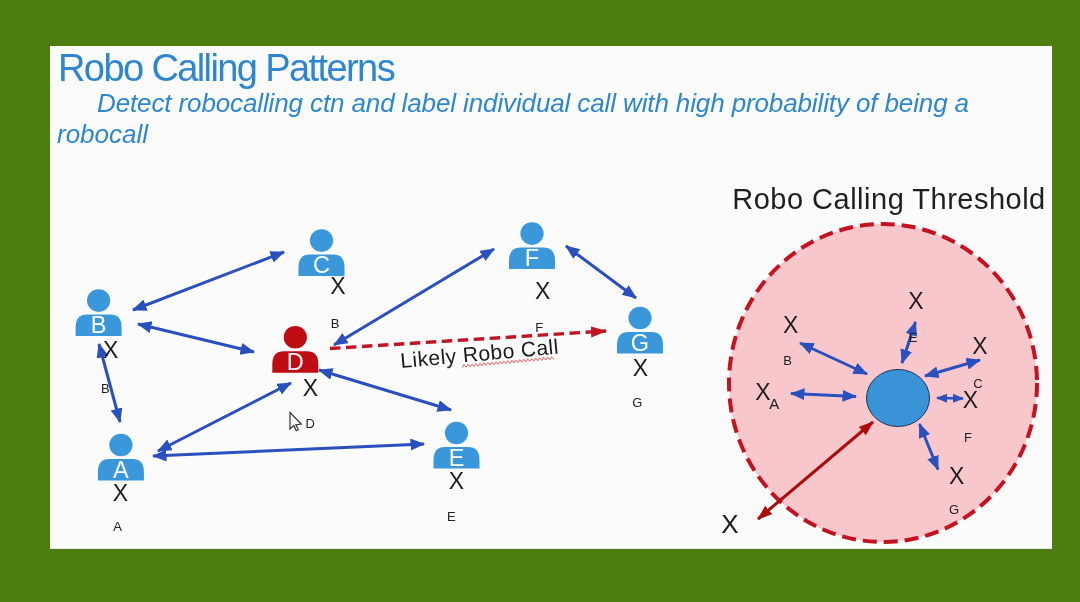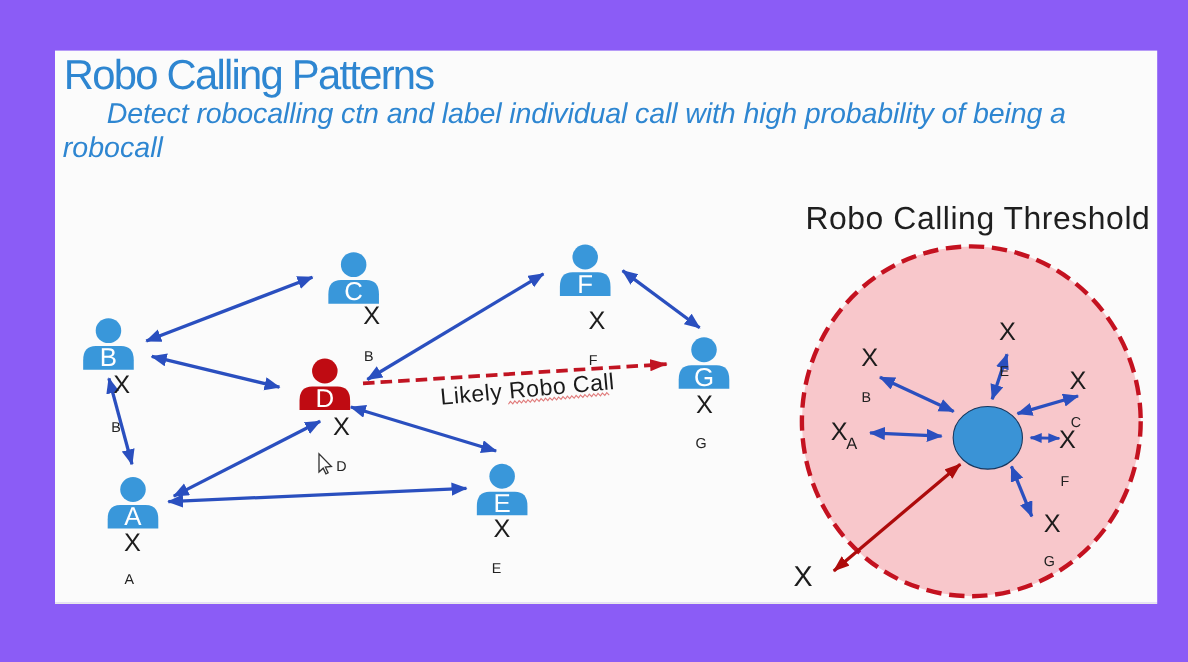--- a/index.html
+++ b/index.html
@@ -1,16 +1,16 @@
 <!DOCTYPE html>
 <html><head>
 <meta charset="utf-8">
 <style>
   html,body{margin:0;padding:0;background:#fff;}
-  #stage{position:relative;width:1080px;height:602px;overflow:hidden;background:#8b5cf6;
+  #stage{position:relative;width:1080px;height:602px;overflow:hidden;background:#4d7c0f;
          font-family:"Liberation Sans", sans-serif;}
 </style>
 </head>
 <body>
 <div id="stage">
 <svg width="1080" height="602" viewBox="0 0 1080 602">
   <defs>
     <g id="person">
       <ellipse cx="0" cy="-13" rx="11.6" ry="11.3"></ellipse>
       <path d="M -23 22.5 L -23 14 Q -23 1 -11.5 1 L 11.5 1 Q 23 1 23 14 L 23 22.5 Z"></path>

